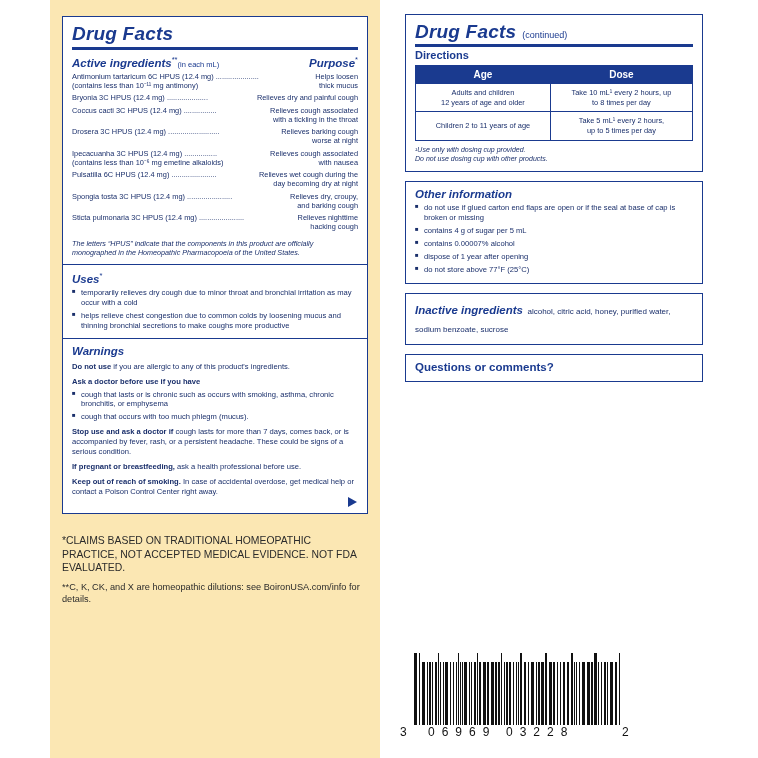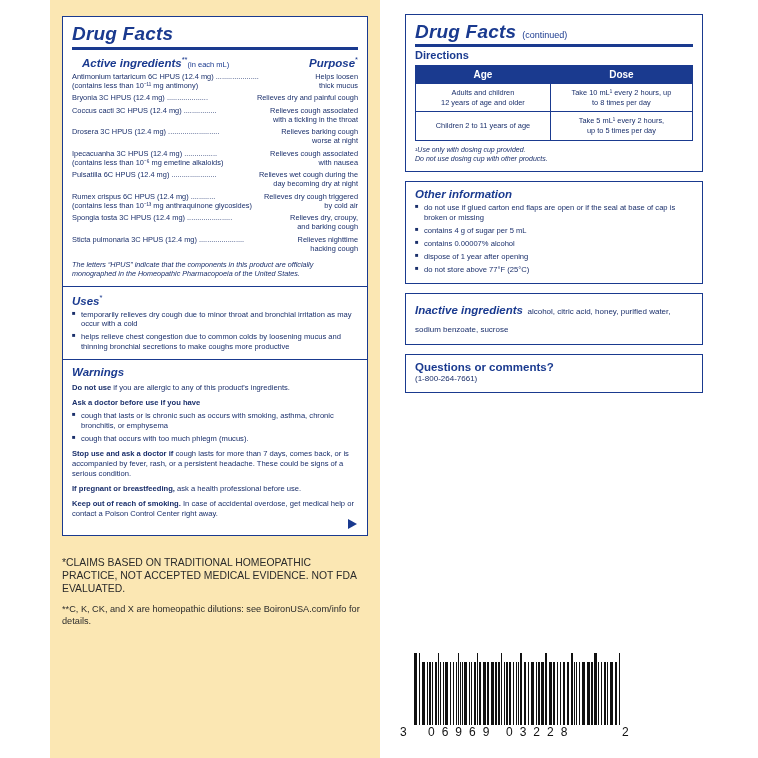--- a/index.html
+++ b/index.html
@@ -72,21 +72,20 @@
     font-style: italic;
     font-weight: bold;
     font-size: 11.5px;
     color: #1a3a8f;
     margin: 0;
   }
   .ai-row {
     display: flex;
     justify-content: space-between;
     align-items: baseline;
-    margin-left: 10px;
   }
   .tiny { font-size: 7.5px; font-style: normal; font-weight: normal;}
   .ing-line {
     font-size: 7.4px;
     line-height: 1.25;
     color: #1a2f6b;
     margin: 3px 0 0 0;
     display: flex;
     justify-content: space-between;
     gap: 4px;
@@ -265,25 +264,20 @@
               </div>
               <div class="ing-line">
                 <div class="ing-left"><span>Ipecacuanha 3C HPUS (12.4 mg) ................</span><div>(contains less than 10⁻⁶ mg emetine alkaloids)</div></div>
                 <div class="ing-right">Relieves cough associated
 with nausea</div>
               </div>
               <div class="ing-line">
                 <div class="ing-left"><span>Pulsatilla 6C HPUS (12.4 mg) ......................</span></div>
                 <div class="ing-right">Relieves wet cough during the
 day becoming dry at night</div>
-              </div>
-              <div class="ing-line">
-                <div class="ing-left"><span>Rumex crispus 6C HPUS (12.4 mg) ............</span><div>(contains less than 10⁻¹³ mg anthraquinone glycosides)</div></div>
-                <div class="ing-right">Relieves dry cough triggered
-by cold air</div>
               </div>
               <div class="ing-line">
                 <div class="ing-left"><span>Spongia tosta 3C HPUS (12.4 mg) ......................</span></div>
                 <div class="ing-right">Relieves dry, croupy,
 and barking cough</div>
               </div>
               <div class="ing-line">
                 <div class="ing-left"><span>Sticta pulmonaria 3C HPUS (12.4 mg) ......................</span></div>
                 <div class="ing-right">Relieves nighttime
 hacking cough</div>
@@ -376,21 +370,20 @@
 
     <div class="rbox">
       <div>
         <span class="inl-head">Inactive ingredients</span>
         <span class="inact-text">alcohol, citric acid, honey, purified water, sodium benzoate, sucrose</span>
       </div>
     </div>
 
     <div class="rbox">
       <div class="inl-head" style="font-style:normal;">Questions or comments?</div>
-      <div class="qc-sub">(1-800-264-7661)</div>
     </div>
 
   </div>
 
   <div class="barcode-wrap">
     <div class="bars" id="bars">
         <i style="width: 3px; margin-right: 2px;"></i>
         <i style="width: 1px; margin-right: 2px;"></i>
         <i class="short" style="width: 3px; margin-right: 2px;"></i>
         <i class="short" style="width: 1px; margin-right: 1px;"></i>

